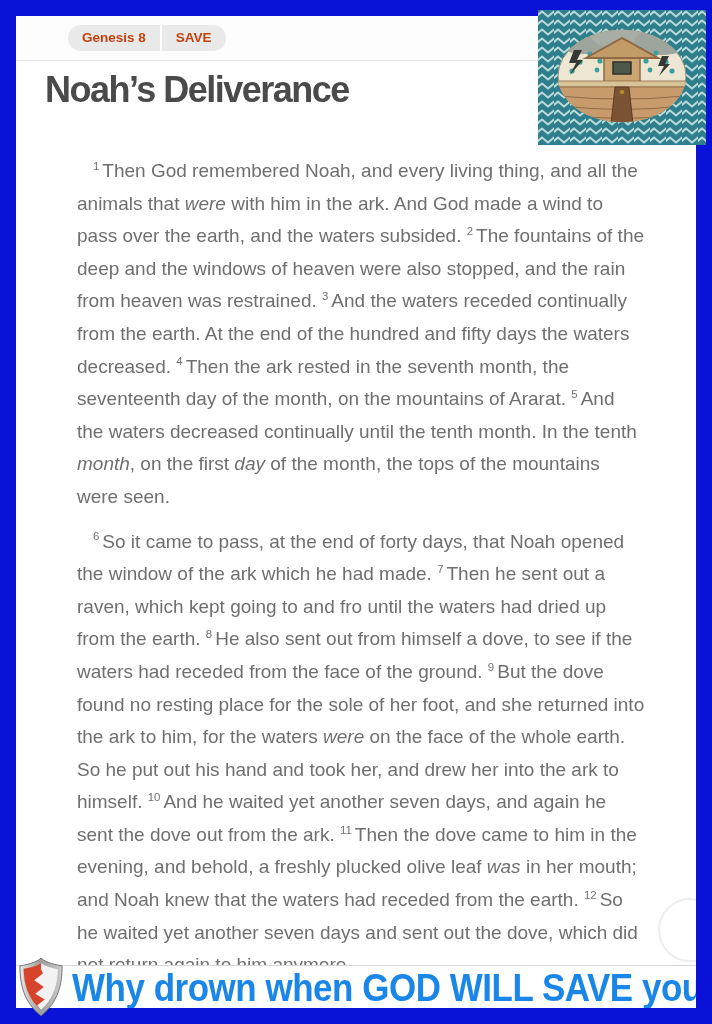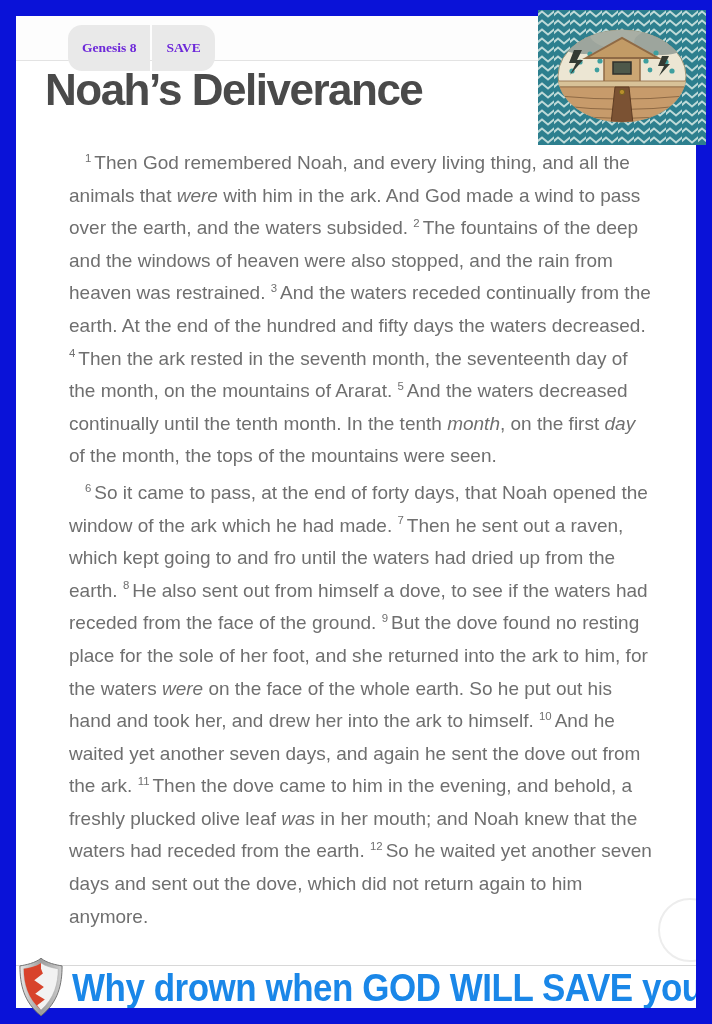--- a/index.html
+++ b/index.html
@@ -17,39 +17,39 @@
     overflow: hidden;
   }
   
   .topbar {
     position: absolute; top: 0; left: 0; right: 0; height: 44px;
     background: #fdfdfd;
     border-bottom: 1px solid #e3e3e3;
   }
   .pillgroup { position: absolute; left: 52px; top: 9px; display: flex; gap: 2px; }
   .pill {
-    background: #e9e9e9; color: #6d28d9;
+    background: #e9e9e9; color: #c2410c;
     font-size: 13.5px; font-weight: bold;
-    padding: 16px 14px; line-height: 14px;
-    cursor: pointer; white-space: nowrap; font-family: Liberation Serif, serif;
+    padding: 6px 14px; line-height: 14px;
+    cursor: pointer; white-space: nowrap;
   }
   .pill-left  { border-radius: 14px 0 0 14px; }
   .pill-right { border-radius: 0 14px 14px 0; }
   
   .title {
     position: absolute; left: 29px; top: 44px;
-    font-size: 44px; line-height: 60px; font-weight: bold;
+    font-size: 36px; line-height: 60px; font-weight: bold;
     color: #4a4a4a; letter-spacing: -1.5px; white-space: nowrap;
   }
   
   .passage {
     position: absolute; left: 49px; top: 127px; width: 592px;
     font-size: 19px; line-height: 32.6px; color: #6f6f6f;
   }
-  .passage p { margin: 4px; text-indent: 16px; }
+  .passage p { margin: 12px; text-indent: 16px; }
   .passage sup { font-size: 60%; line-height: 0; margin-right: 3px; }
   .passage em { font-style: italic; }
   
   .scroll-circle {
     position: absolute; left: 642px; top: 882px;
     width: 60px; height: 60px; border-radius: 50%;
     background: #ffffff; border: 2px solid #ededed;
   }
   
   .banner {

